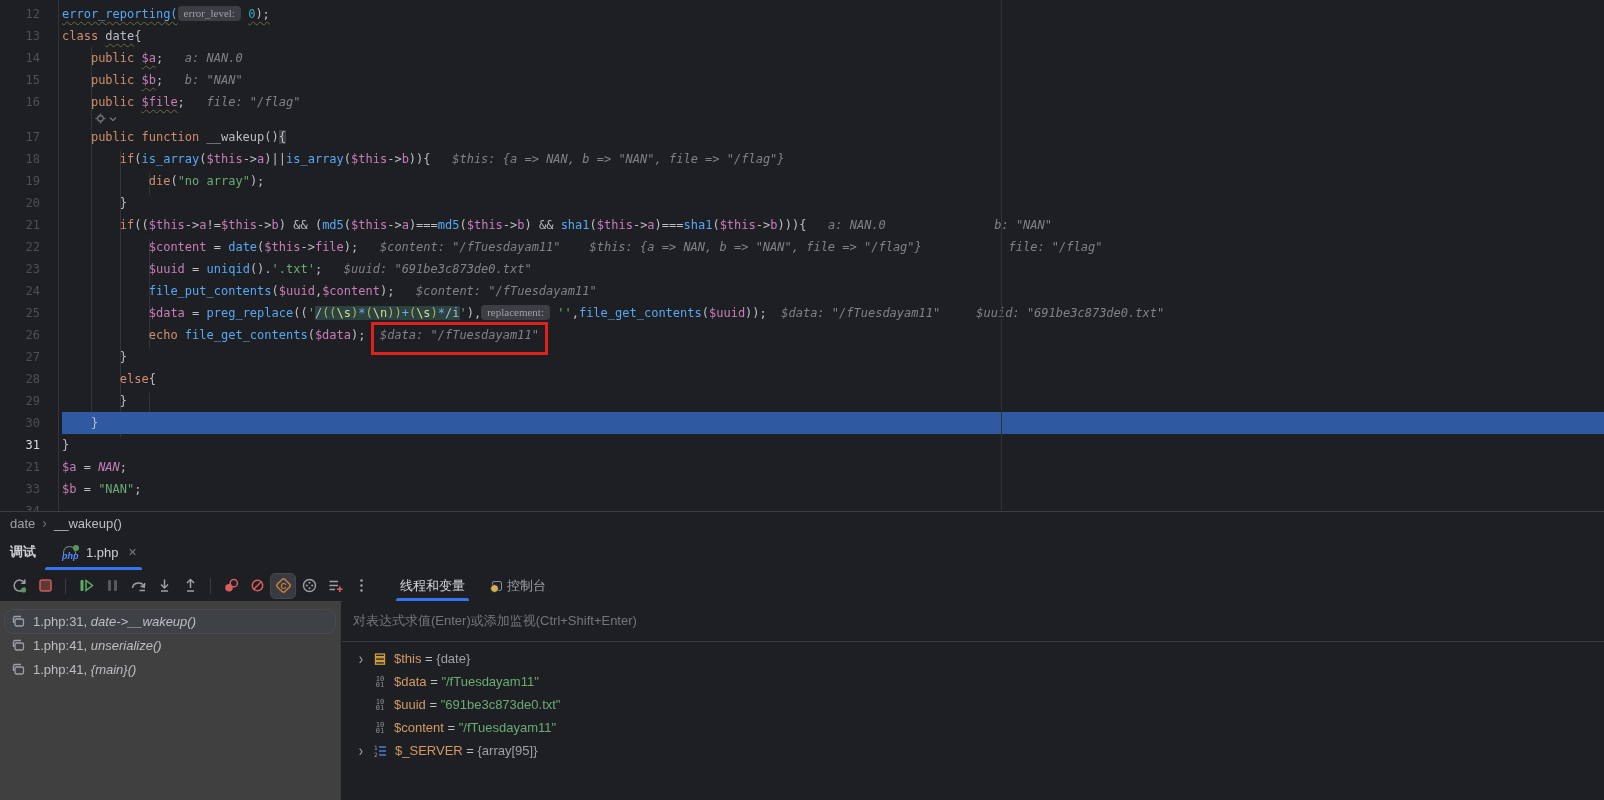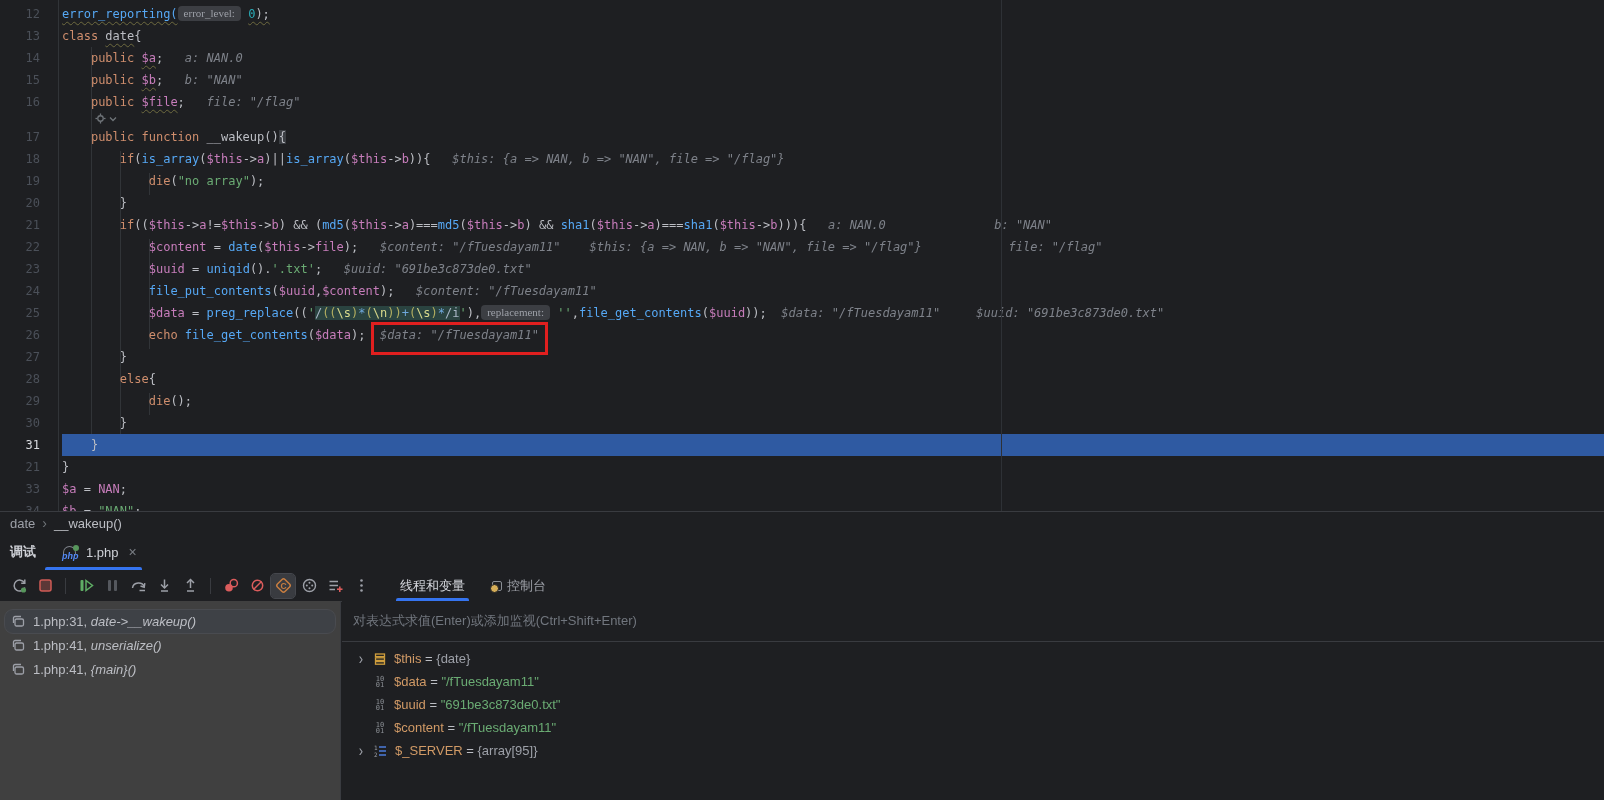--- a/index.html
+++ b/index.html
@@ -14,21 +14,21 @@
   #gutter .inlay,#code .inlay{height:13px;line-height:13px;}
   #code{position:absolute;left:62px;top:3px;width:1542px;}
   .code-line{position:relative;height:22px;line-height:22px;white-space:pre;}
   .code-line.exec{background:#2f5aa2;}
   .tok-pl{color:#bcbec4;}
   .tok-kw{color:#cf8e6d;}
   .tok-fn{color:#56a8f5;}
   .tok-var{color:#c77dbb;}
   .tok-str{color:#6aab73;}
   .tok-num{color:#2aacb8;}
-  .tok-cst{color:#c77dbb;}
+  .tok-cst{color:#c77dbb;font-style:italic;}
   .tok-hint{color:#7e828a;font-style:italic;}
   .tok-brh{color:#bcbec4;background:#3b3e43;}
   .tok-rxp{color:#b3ae60;background:#2a4340;}
   .tok-rxe{color:#d8d98b;background:#2a4340;}
   .tok-rxs{color:#6fa8dc;background:#2a4340;}
   .tok-rxo{color:#a9b7c6;background:#2a4340;}
   .wavy{text-decoration:underline;text-decoration-style:wavy;text-decoration-color:#6e6a3f;text-underline-offset:3px;text-decoration-thickness:1px;}
   .chip{display:inline-block;font-family:Liberation Serif, serif;font-size:11px;line-height:15px;
         color:#9da0a8;background:#3c3e43;border-radius:4px;padding:0 6px;vertical-align:1px;}
   .redbox{position:relative;}
@@ -154,21 +154,20 @@
         <div class="code-line"><span class="tok-pl">            </span><span class="tok-kw">die</span><span class="tok-pl">(</span><span class="tok-str">"no array"</span><span class="tok-pl">);</span></div>
         <div class="code-line"><span class="tok-pl">        }</span></div>
         <div class="code-line"><span class="tok-pl">        </span><span class="tok-kw">if</span><span class="tok-pl">((</span><span class="tok-var">$this</span><span class="tok-pl">-&gt;</span><span class="tok-var">a</span><span class="tok-pl">!=</span><span class="tok-var">$this</span><span class="tok-pl">-&gt;</span><span class="tok-var">b</span><span class="tok-pl">) &amp;&amp; (</span><span class="tok-fn">md5</span><span class="tok-pl">(</span><span class="tok-var">$this</span><span class="tok-pl">-&gt;</span><span class="tok-var">a</span><span class="tok-pl">)===</span><span class="tok-fn">md5</span><span class="tok-pl">(</span><span class="tok-var">$this</span><span class="tok-pl">-&gt;</span><span class="tok-var">b</span><span class="tok-pl">) &amp;&amp; </span><span class="tok-fn">sha1</span><span class="tok-pl">(</span><span class="tok-var">$this</span><span class="tok-pl">-&gt;</span><span class="tok-var">a</span><span class="tok-pl">)===</span><span class="tok-fn">sha1</span><span class="tok-pl">(</span><span class="tok-var">$this</span><span class="tok-pl">-&gt;</span><span class="tok-var">b</span><span class="tok-pl">))){</span><span class="tok-hint">   a: NAN.0</span><span class="tok-hint">               b: "NAN"</span></div>
         <div class="code-line"><span class="tok-pl">            </span><span class="tok-var">$content</span><span class="tok-pl"> = </span><span class="tok-fn">date</span><span class="tok-pl">(</span><span class="tok-var">$this</span><span class="tok-pl">-&gt;</span><span class="tok-var">file</span><span class="tok-pl">);</span><span class="tok-hint">   $content: "/fTuesdayam11"</span><span class="tok-hint">    $this: {a =&gt; NAN, b =&gt; "NAN", file =&gt; "/flag"}</span><span class="tok-hint">            file: "/flag"</span></div>
         <div class="code-line"><span class="tok-pl">            </span><span class="tok-var">$uuid</span><span class="tok-pl"> = </span><span class="tok-fn">uniqid</span><span class="tok-pl">().</span><span class="tok-str">'.txt'</span><span class="tok-pl">;</span><span class="tok-hint">   $uuid: "691be3c873de0.txt"</span></div>
         <div class="code-line"><span class="tok-pl">            </span><span class="tok-fn">file_put_contents</span><span class="tok-pl">(</span><span class="tok-var">$uuid</span><span class="tok-pl">,</span><span class="tok-var">$content</span><span class="tok-pl">);</span><span class="tok-hint">   $content: "/fTuesdayam11"</span></div>
         <div class="code-line"><span class="tok-pl">            </span><span class="tok-var">$data</span><span class="tok-pl"> = </span><span class="tok-fn">preg_replace</span><span class="tok-pl">((</span><span class="tok-str">'</span><span class="tok-rxo">/</span><span class="tok-rxp">((</span><span class="tok-rxe">\s</span><span class="tok-rxp">)</span><span class="tok-rxs">*</span><span class="tok-rxp">(</span><span class="tok-rxe">\n</span><span class="tok-rxp">))</span><span class="tok-rxs">+</span><span class="tok-rxp">(</span><span class="tok-rxe">\s</span><span class="tok-rxp">)</span><span class="tok-rxs">*</span><span class="tok-rxo">/i</span><span class="tok-str">'</span><span class="tok-pl">),</span><span class="chip">replacement:</span><span class="tok-pl"> </span><span class="tok-str">''</span><span class="tok-pl">,</span><span class="tok-fn">file_get_contents</span><span class="tok-pl">(</span><span class="tok-var">$uuid</span><span class="tok-pl">));</span><span class="tok-hint">  $data: "/fTuesdayam11"</span><span class="tok-hint">     $uuid: "691be3c873de0.txt"</span></div>
         <div class="code-line"><span class="tok-pl">            </span><span class="tok-kw">echo </span><span class="tok-fn">file_get_contents</span><span class="tok-pl">(</span><span class="tok-var">$data</span><span class="tok-pl">);</span><span class="tok-pl">  </span><span class="tok-hint redbox">$data: "/fTuesdayam11"</span></div>
         <div class="code-line"><span class="tok-pl">        }</span></div>
         <div class="code-line"><span class="tok-pl">        </span><span class="tok-kw">else</span><span class="tok-pl">{</span></div>
-        <div class="code-line"><span class="tok-pl">            </span><span class="tok-kw">die</span><span class="tok-pl">();</span></div>
         <div class="code-line"><span class="tok-pl">        }</span></div>
         <div class="code-line exec"><span class="tok-pl">    }</span></div>
         <div class="code-line"><span class="tok-pl">}</span></div>
         <div class="code-line"><span class="tok-var">$a</span><span class="tok-pl"> = </span><span class="tok-cst">NAN</span><span class="tok-pl">;</span></div>
         <div class="code-line"><span class="tok-var">$b</span><span class="tok-pl"> = </span><span class="tok-str">"NAN"</span><span class="tok-pl">;</span></div>
       </div>
     <div id="wrap-guide"></div>
   </div>
 
   <div id="crumbs">

